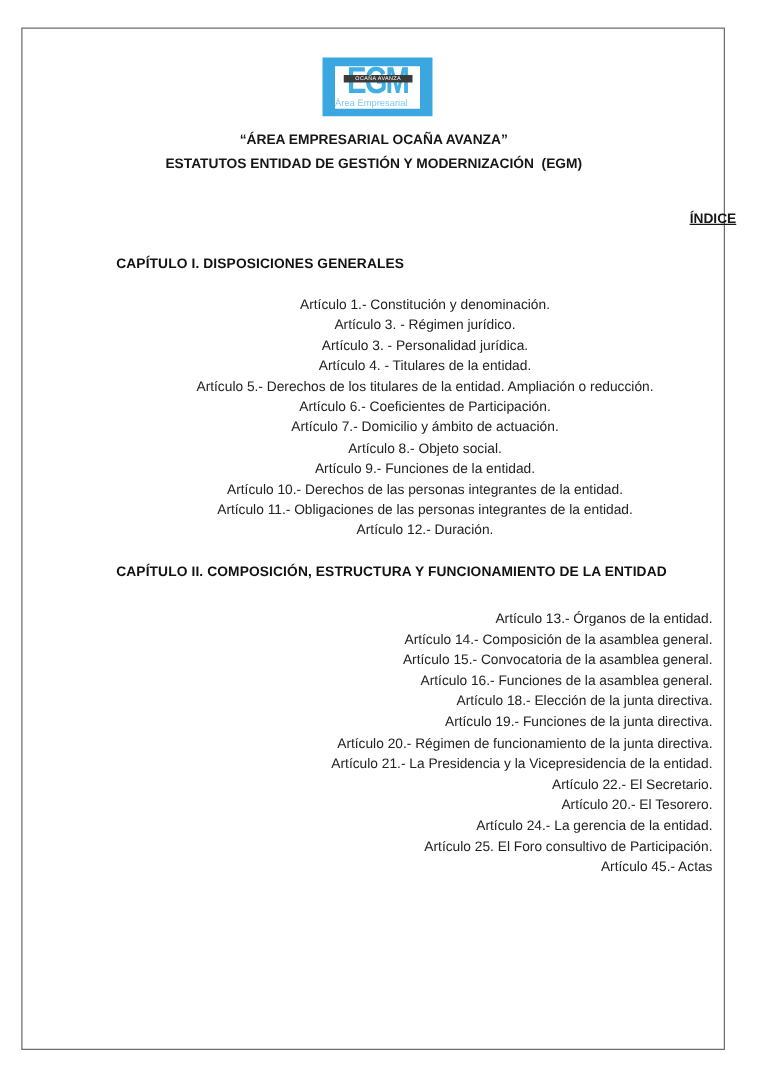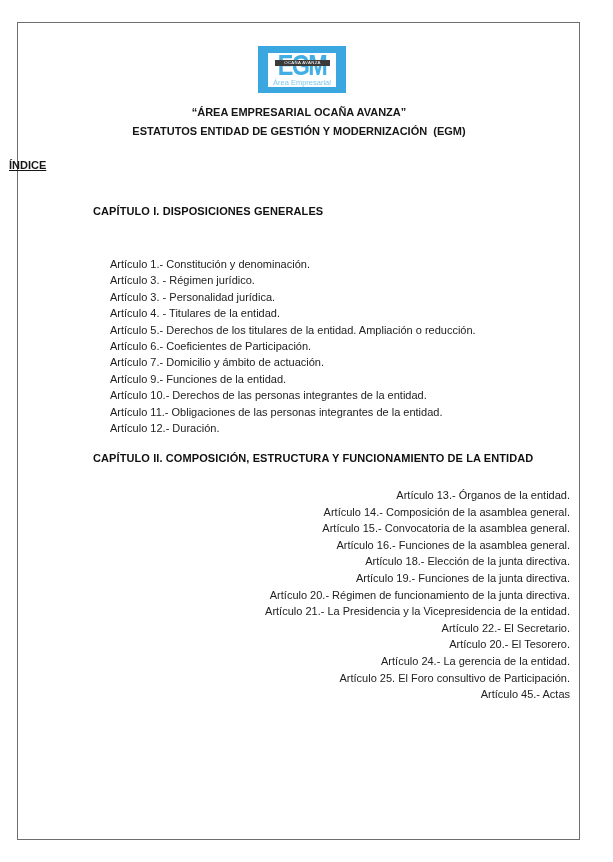--- a/index.html
+++ b/index.html
@@ -37,48 +37,48 @@
     background:#3b3b3b; color:#ffffff;
     display:flex; align-items:center; justify-content:center;
     overflow:hidden; z-index:2;
   }
   .logo-ribbon span {
     font-size:7px; line-height:6px; letter-spacing:0.5px; white-space:nowrap;
     transform:scale(0.62); transform-origin:center center;
   }
   .logo-area {
     position:absolute; bottom:0px; left:0; width:100%;
-    text-align:center; font-size:7.5px; line-height:8px; color:#7fc9ec;
+    text-align:left; font-size:7.5px; line-height:8px; color:#7fc9ec;
     white-space:nowrap; z-index:3;
   }
   
   .doc-title {
     position:absolute; left:9px; top:103px; width:580px;
     text-align:center; font-weight:bold; font-size:11px; line-height:19px;
     color:#161616;
   }
   .doc-title div { white-space:pre; }
   .index-heading {
-    position:absolute; left:9px; top:159px; width:580px;
-    text-align:left; font-weight:bold; font-size:11px;
+    position:absolute; left:9px; top:169px; width:580px;
+    text-align:right; font-weight:bold; font-size:11px;
     text-decoration:underline; color:#161616;
   }
   .chapter-heading {
     position:absolute; left:93px;
     font-weight:bold; font-size:11px; color:#111111; white-space:nowrap;
     letter-spacing:0.1px;
   }
   .chapter-heading.ch1 { top:205px; }
   .chapter-heading.ch2 { top:452px; }
   
   .article-list {
     position:absolute; left:110px; width:460px;
     font-size:11px; color:#222222; white-space:nowrap;
   }
-  .article-list.ch1 { top:256px; line-height:16.4px; }
+  .article-list.ch1 { top:236px; line-height:16.4px;text-align:center; }
   .article-list.ch2 { top:487px; line-height:16.6px;text-align:right; }
 </style>
 </head>
 <body>
 
 <div class="page-border"></div>
 
 <div class="logo">
   <div class="logo-inner">
     <div class="logo-egm">EGM</div>
@@ -99,20 +99,21 @@
 <div class="chapter-heading ch1">CAPÍTULO I. DISPOSICIONES GENERALES</div>
 
 <div class="article-list ch1">
   <div>Artículo 1.- Constitución y denominación.</div>
   <div>Artículo 3. - Régimen jurídico.</div>
   <div>Artículo 3. - Personalidad jurídica.</div>
   <div>Artículo 4. - Titulares de la entidad.</div>
   <div>Artículo 5.- Derechos de los titulares de la entidad. Ampliación o reducción.</div>
   <div>Artículo 6.- Coeficientes de Participación.</div>
   <div>Artículo 7.- Domicilio y ámbito de actuación.</div>
+  <div>Artículo 8.- Objeto social.</div>
   <div>Artículo 9.- Funciones de la entidad.</div>
   <div>Artículo 10.- Derechos de las personas integrantes de la entidad.</div>
   <div>Artículo 11.- Obligaciones de las personas integrantes de la entidad.</div>
   <div>Artículo 12.- Duración.</div>
 </div>
 
 <div class="chapter-heading ch2">CAPÍTULO II. COMPOSICIÓN, ESTRUCTURA Y FUNCIONAMIENTO DE LA ENTIDAD</div>
 
 <div class="article-list ch2">
   <div>Artículo 13.- Órganos de la entidad.</div>

